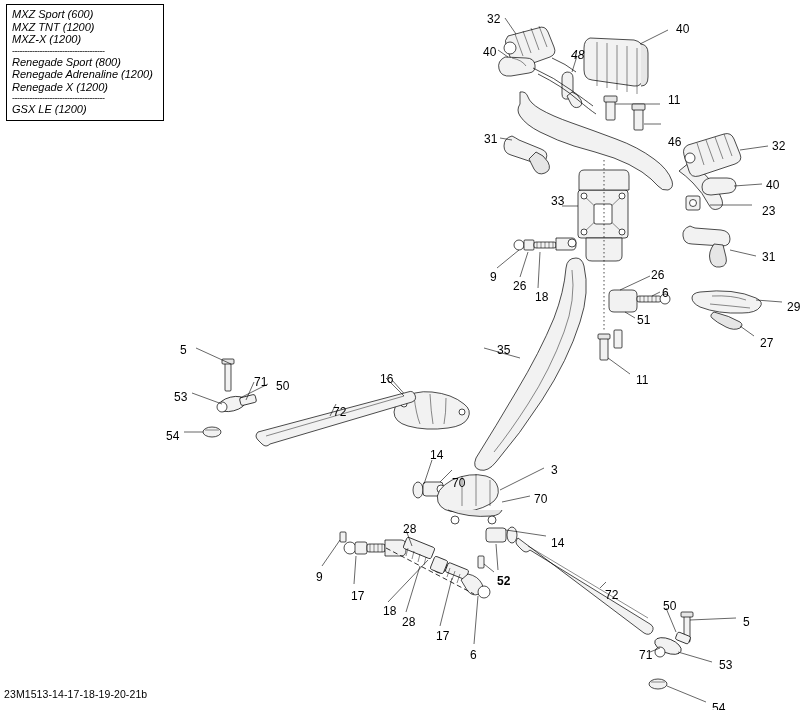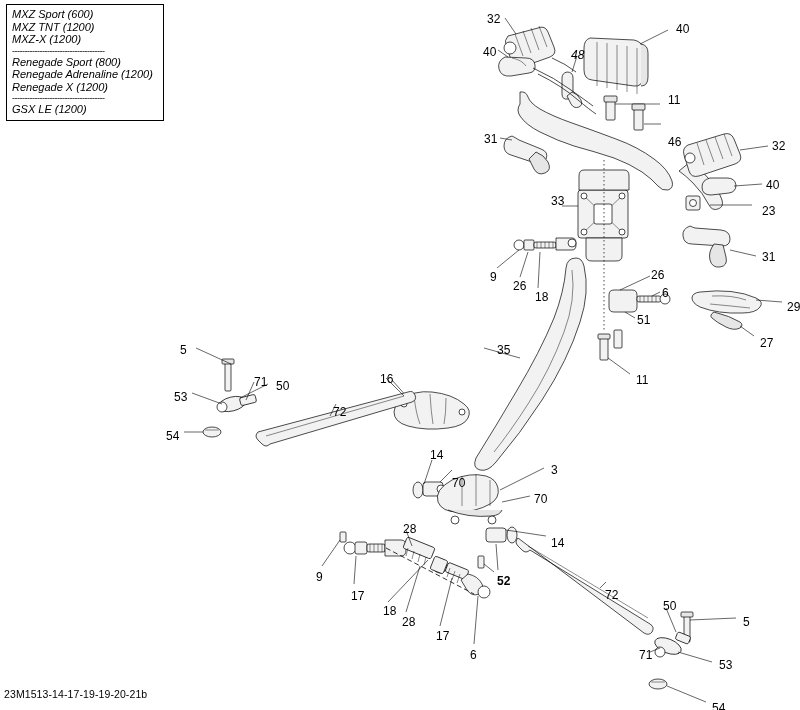--- a/index.html
+++ b/index.html
@@ -394,15 +394,15 @@
       <div class="cal" style="left: 497px; top: 576px; font-weight: bold;">52</div>
       <div class="cal" style="left: 470px; top: 650px;">6</div>
       <div class="cal" style="left: 605px; top: 590px;">72</div>
       <div class="cal" style="left: 663px; top: 601px;">50</div>
       <div class="cal" style="left: 743px; top: 617px;">5</div>
       <div class="cal" style="left: 639px; top: 650px;">71</div>
       <div class="cal" style="left: 719px; top: 660px;">53</div>
       <div class="cal" style="left: 712px; top: 703px;">54</div>
     </div>
 
-  <div id="footer">23M1513-14-17-19-19-20-21b</div>
+  <div id="footer">23M1513-14-17-18-19-20-21b</div>
 
 </div>
 
 </body></html>

